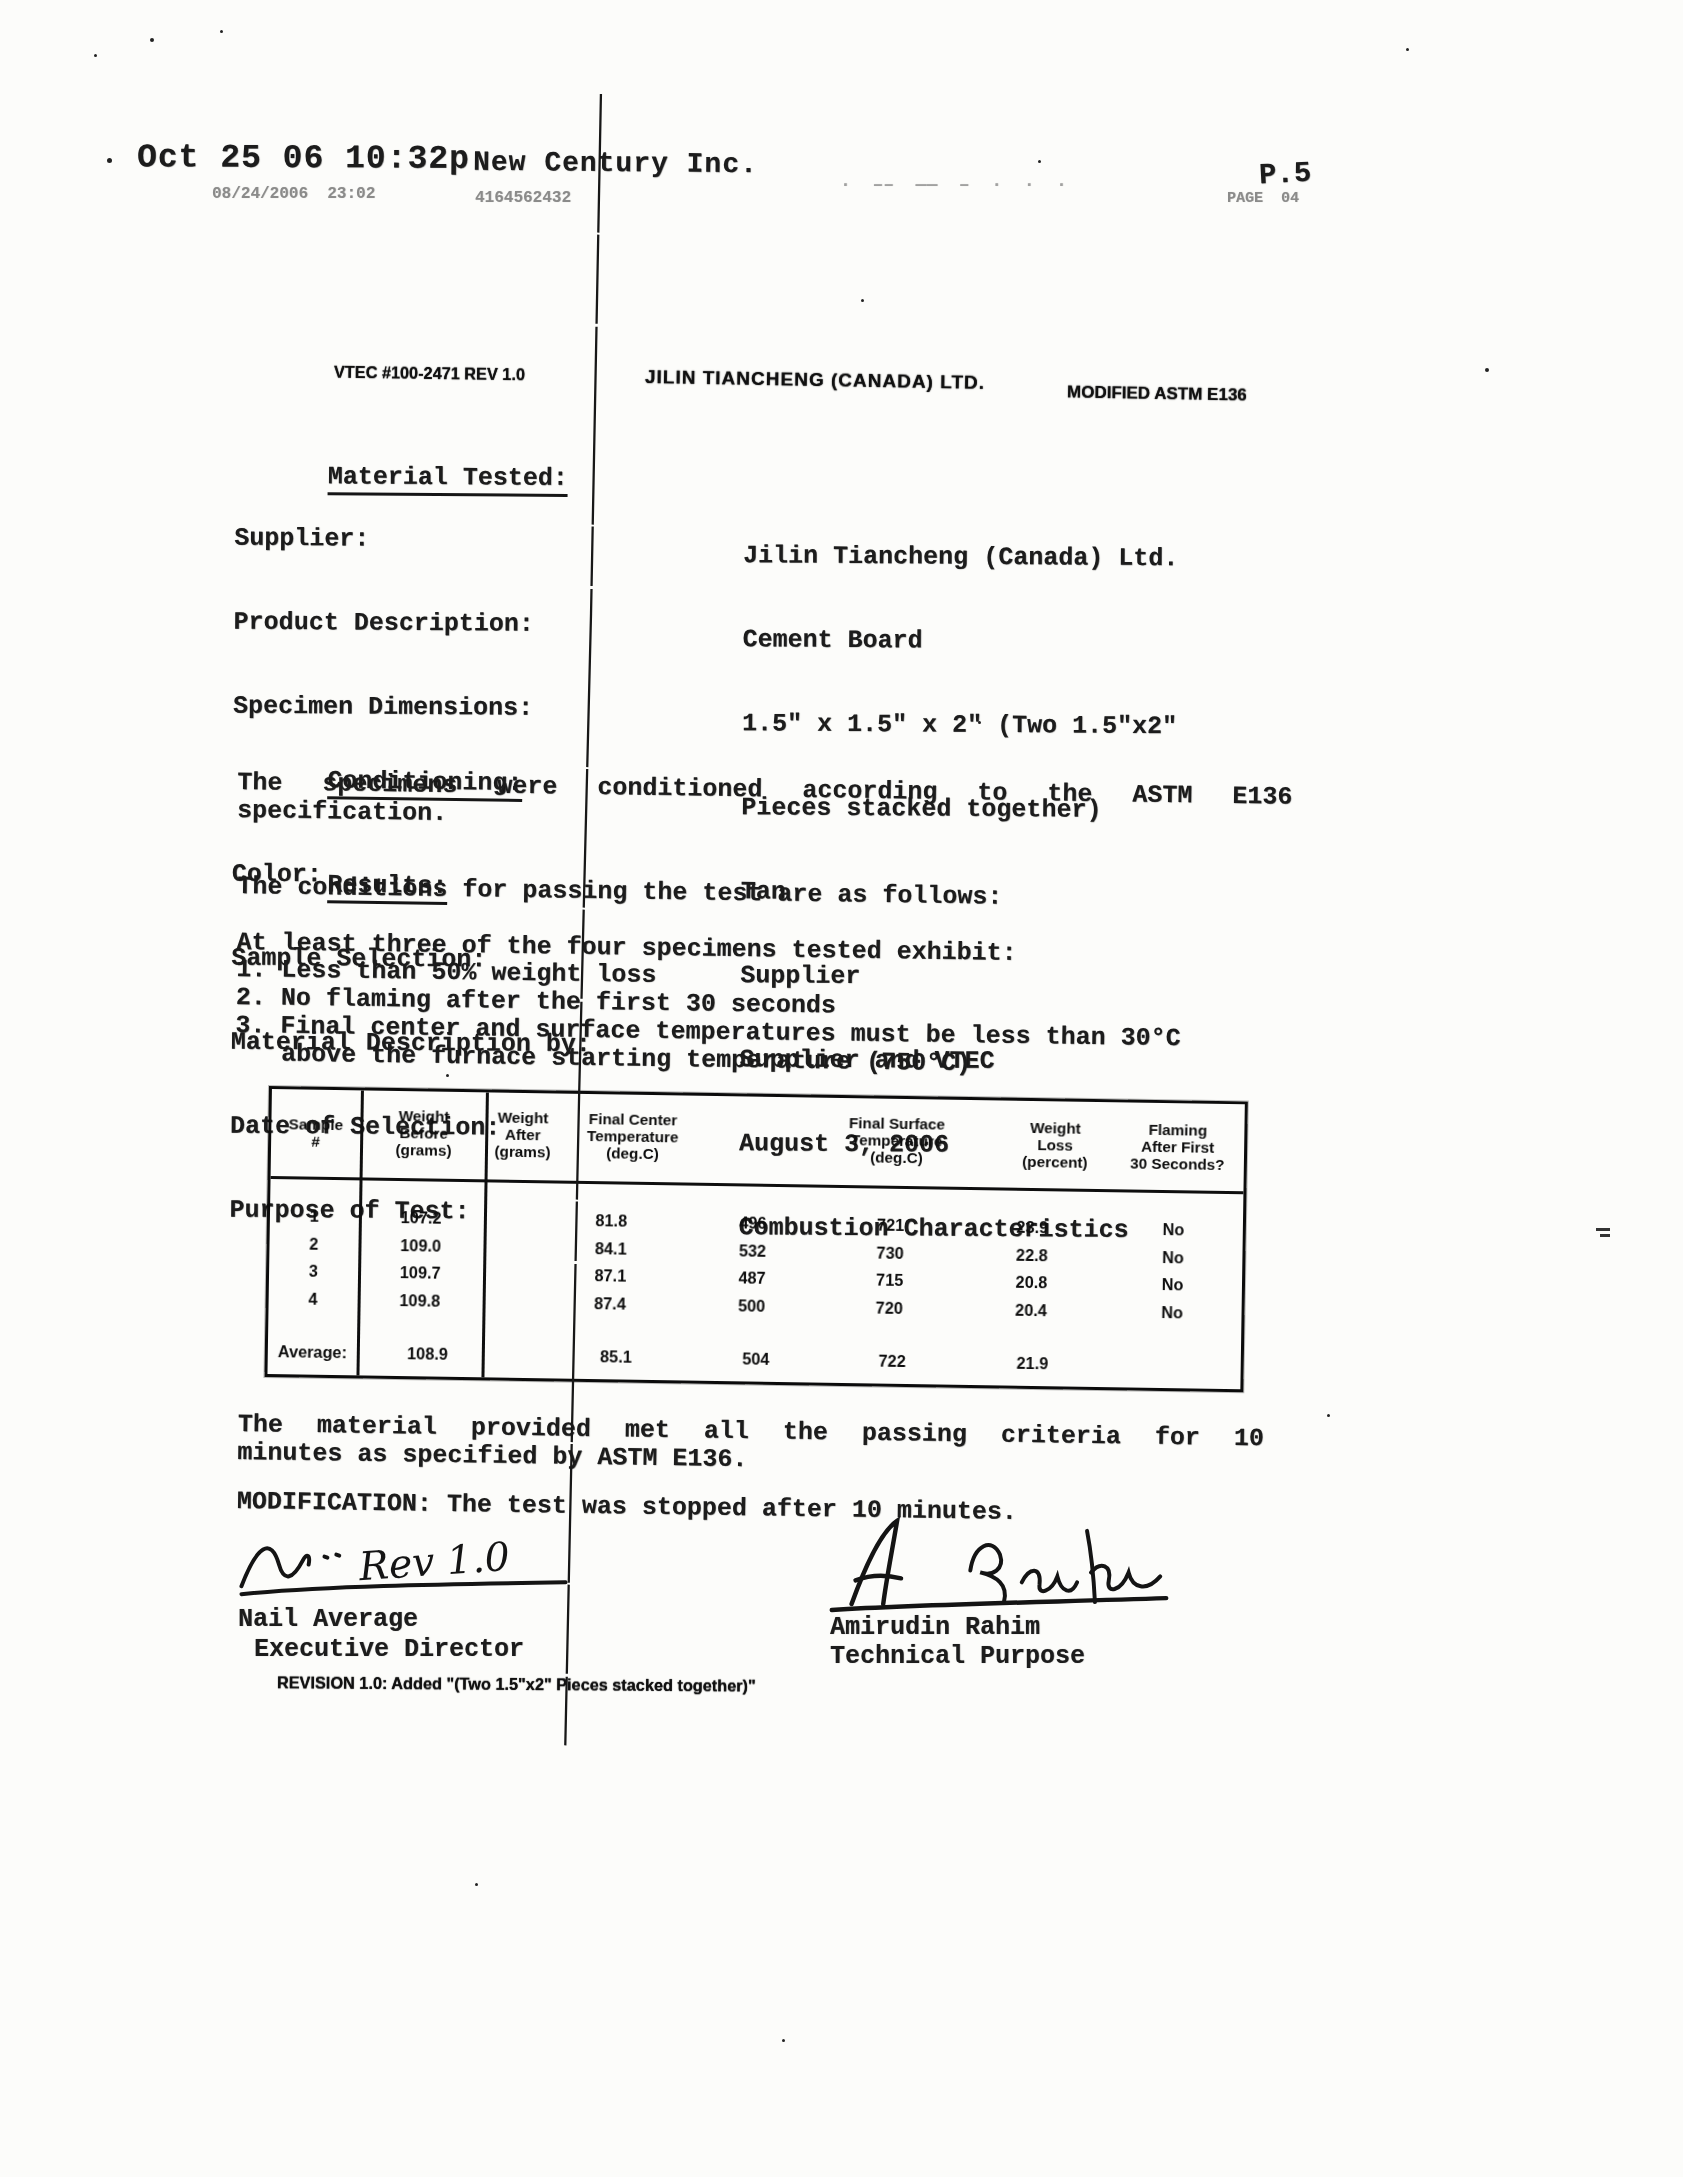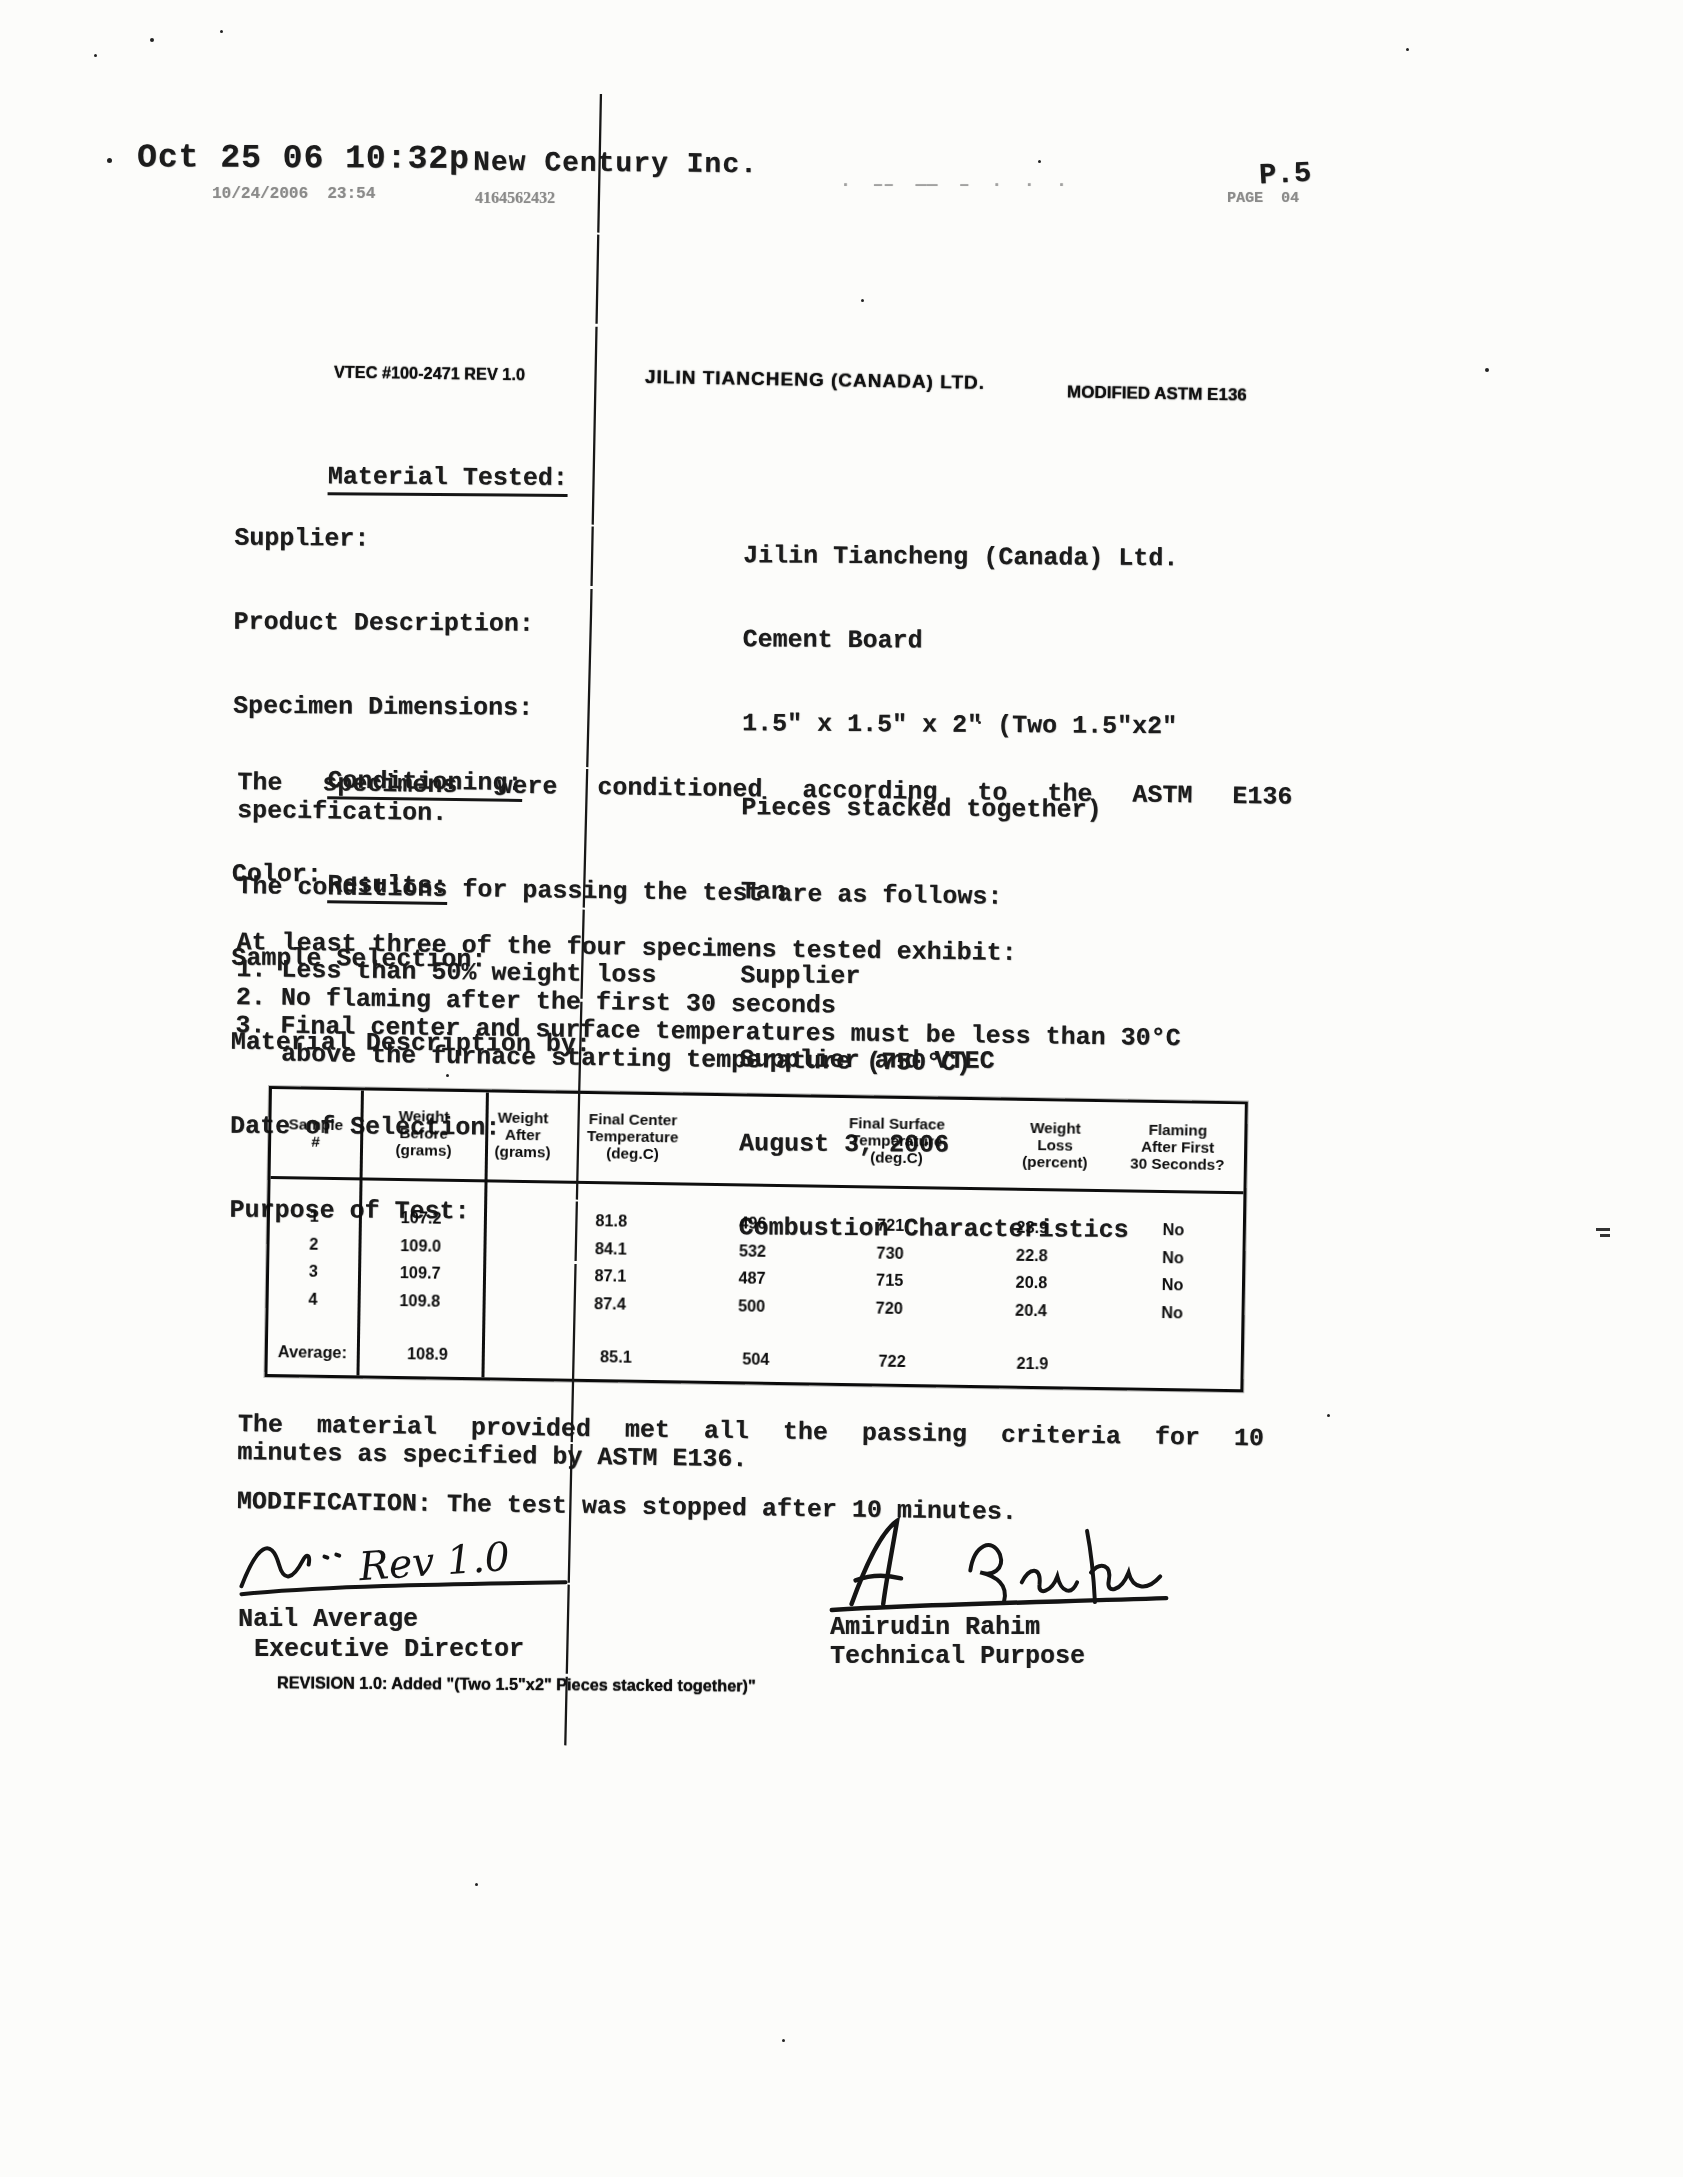--- a/index.html
+++ b/index.html
@@ -32,22 +32,22 @@
   .avg-label{text-align:left;padding-left:10px;text-indent:0;}
   .sig-svg path{stroke:#141414;fill:none;stroke-linecap:round;}
 </style>
 </head>
 <body>
 
 <div class="page">
 
   <div class="abs mono" style="left:137px;top:145px;font-size:33px;letter-spacing:1px;transform:rotate(.3deg);">Oct 25 06 10:32p</div>
   <div class="abs mono" style="left:473px;top:150px;font-size:28px;letter-spacing:1px;transform:rotate(.5deg);">New Century Inc.</div>
-  <div class="abs mono faint" style="left:212px;top:186px;font-size:16px;line-height:16px;">10/24/2006  23:54</div>
-  <div class="abs mono faint" style="left:475px;top:190px;font-size:16px;line-height:16px;font-family:Liberation Serif, serif;">4164562432</div>
+  <div class="abs mono faint" style="left:212px;top:186px;font-size:16px;line-height:16px;">08/24/2006  23:02</div>
+  <div class="abs mono faint" style="left:475px;top:190px;font-size:16px;line-height:16px;">4164562432</div>
   <div class="abs mono" style="left:840px;top:176px;font-size:18px;line-height:18px;opacity:.4;filter:blur(0.4px);">·  ––  ——  –  ·  ·  ·</div>
   <div class="abs mono faint" style="left:1188px;top:191px;font-size:15px;line-height:15px;margin-left:39px;">PAGE  04</div>
   <div class="abs mono" style="left:1259px;top:161px;font-size:29px;transform:rotate(-3deg);">P.5</div>
 
   <div class="abs sans smudge" style="left:334px;top:364px;font-size:16.3px;transform:rotate(.8deg);text-shadow:0 0 1px #000;">VTEC #100-2471 REV 1.0</div>
   <div class="abs sans smudge" style="left:645px;top:369px;font-size:19px;letter-spacing:1px;transform:rotate(1deg);text-shadow:0 0 1.2px #000;">JILIN TIANCHENG (CANADA) LTD.</div>
   <div class="abs sans smudge" style="left:1067px;top:384px;font-size:17px;transform:rotate(1deg);text-shadow:0 0 1.2px #000;">MODIFIED ASTM E136</div>
 
   <div class="abs" style="left:0;top:0;transform:rotate(.4deg);transform-origin:0 0;">
     <div class="abs mono" style="left:241px;top:433px;">

